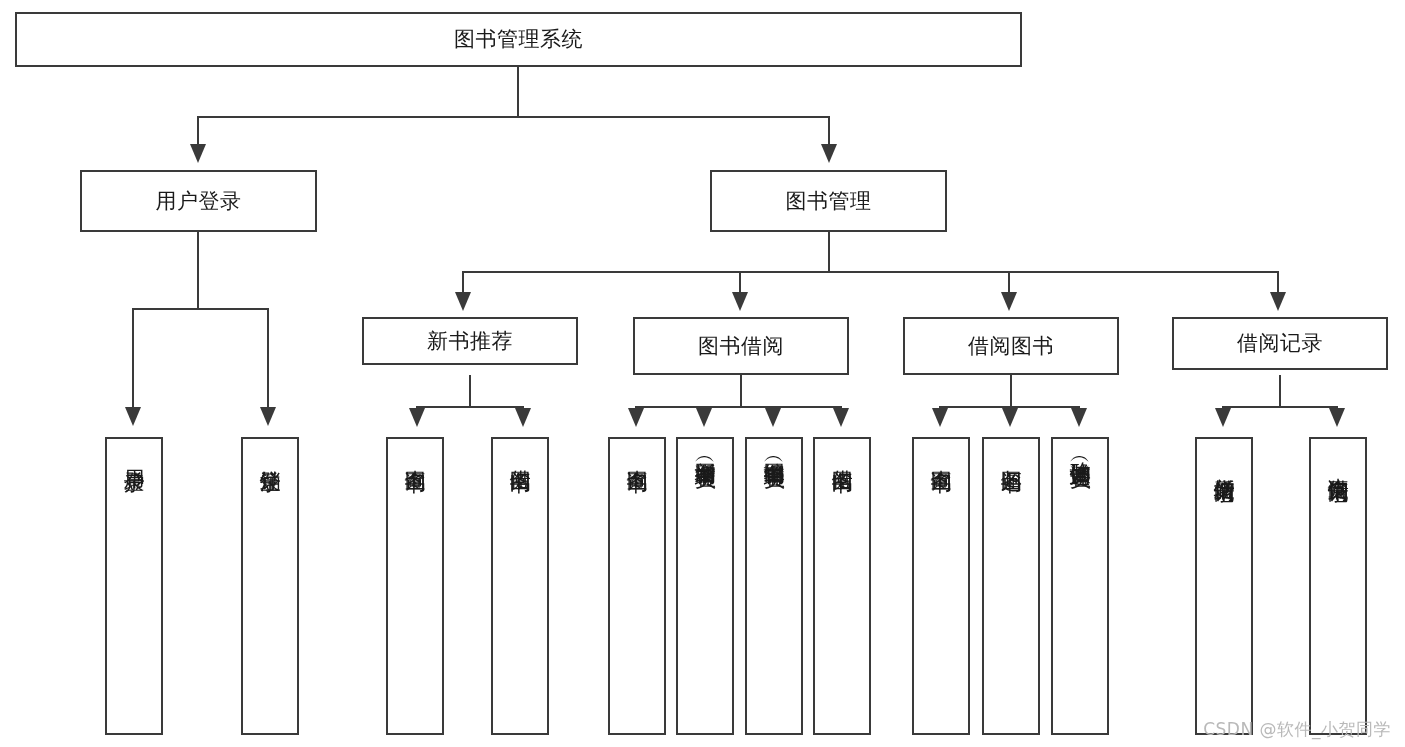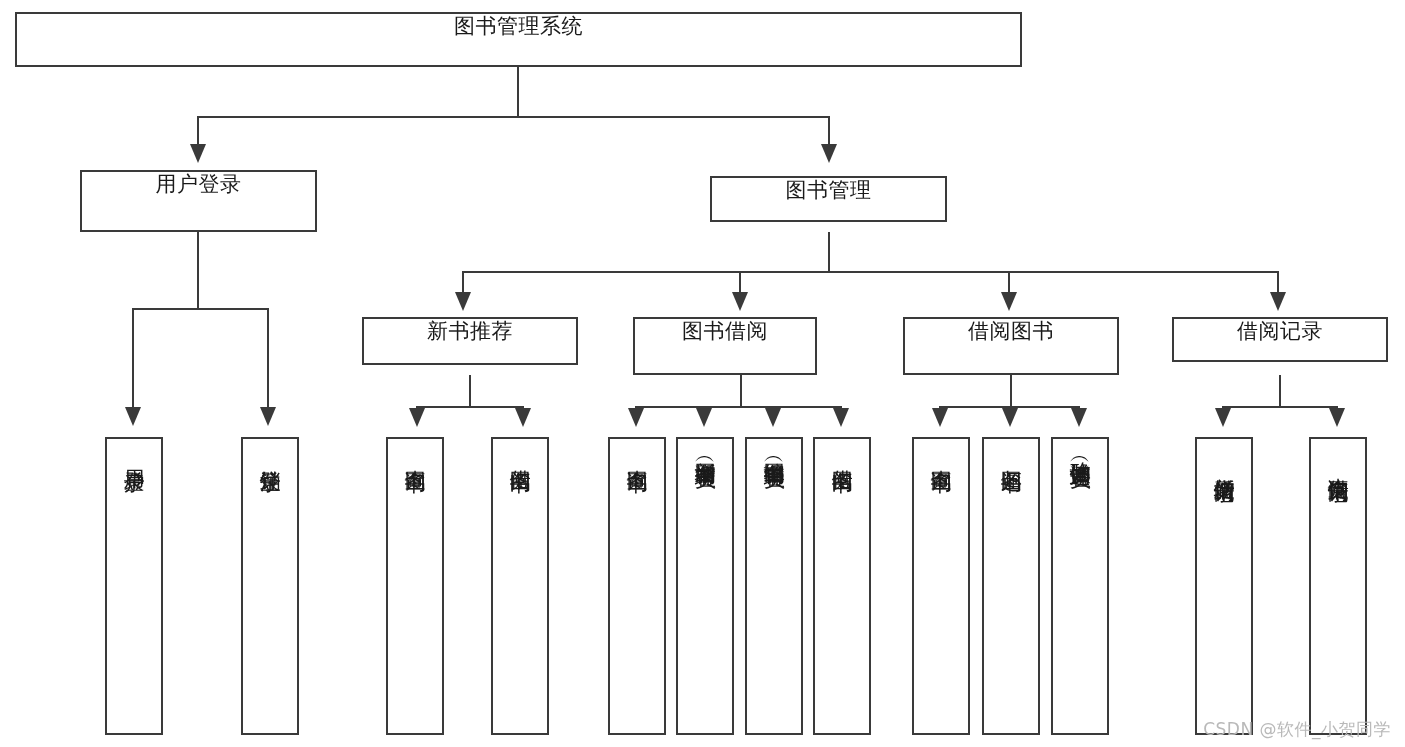--- a/index.html
+++ b/index.html
@@ -16,21 +16,21 @@
     height: 747px;
     background: #ffffff;
     overflow: hidden;
   }
   .node {
     position: absolute;
     box-sizing: border-box;
     background: #ffffff;
     border: 2px solid #3a3a3a;
     display: flex;
-    align-items: flex-start;
+    align-items: center;
     justify-content: center;
     color: #1a1a1a;
   }
   .node .label {
     font-size: 21px;
     line-height: 1.15;
     letter-spacing: 0.5px;
     white-space: nowrap;
     text-align: center;
   }
@@ -85,21 +85,21 @@
   <div class="edge h" style="left:197px; top:116px; width:633px; height:2px;"></div>
   <div class="edge v" style="left:197px; top:116px; width:2px; height:29px;"></div>
   <div class="arrow" style="left:190px; top:144px;"></div>
   <div class="edge v" style="left:828px; top:116px; width:2px; height:29px;"></div>
   <div class="arrow" style="left:821px; top:144px;"></div>
 
   <div class="node" style="left:80px; top:170px; width:237px; height:62px;">
     <span class="label">用户登录</span>
   </div>
 
-  <div class="node" style="left:710px; top:170px; width:237px; height:46px;margin-top:6px;">
+  <div class="node" style="left:710px; top:170px; width:237px; height:62px;">
     <span class="label">图书管理</span>
   </div>
 
   <div class="edge v" style="left:197px; top:232px; width:2px; height:77px;"></div>
   <div class="edge h" style="left:132px; top:308px; width:137px; height:2px;"></div>
   <div class="edge v" style="left:132px; top:308px; width:2px; height:100px;"></div>
   <div class="arrow" style="left:125px; top:407px;"></div>
   <div class="edge v" style="left:267px; top:308px; width:2px; height:100px;"></div>
   <div class="arrow" style="left:260px; top:407px;"></div>
 
@@ -111,29 +111,29 @@
   <div class="arrow" style="left:732px; top:292px;"></div>
   <div class="edge v" style="left:1008px; top:271px; width:2px; height:22px;"></div>
   <div class="arrow" style="left:1001px; top:292px;"></div>
   <div class="edge v" style="left:1277px; top:271px; width:2px; height:22px;"></div>
   <div class="arrow" style="left:1270px; top:292px;"></div>
 
   <div class="node" style="left:362px; top:317px; width:216px; height:48px;">
     <span class="label">新书推荐</span>
   </div>
 
-  <div class="node" style="left:633px; top:317px; width:184px; height:58px;">
+  <div class="node" style="left:633px; top:317px; width:216px; height:58px;">
     <span class="label">图书借阅</span>
   </div>
 
   <div class="node" style="left:903px; top:317px; width:216px; height:58px;">
     <span class="label">借阅图书</span>
   </div>
 
-  <div class="node" style="left:1172px; top:317px; width:216px; height:45px;">
+  <div class="node" style="left:1172px; top:317px; width:216px; height:53px;">
     <span class="label">借阅记录</span>
   </div>
 
   <div class="edge v" style="left:469px; top:375px; width:2px; height:32px;"></div>
   <div class="edge h" style="left:416px; top:406px; width:108px; height:2px;"></div>
   <div class="edge v" style="left:416px; top:406px; width:2px; height:4px;"></div>
   <div class="arrow" style="left:409px; top:408px;"></div>
   <div class="edge v" style="left:522px; top:406px; width:2px; height:4px;"></div>
   <div class="arrow" style="left:515px; top:408px;"></div>
 

